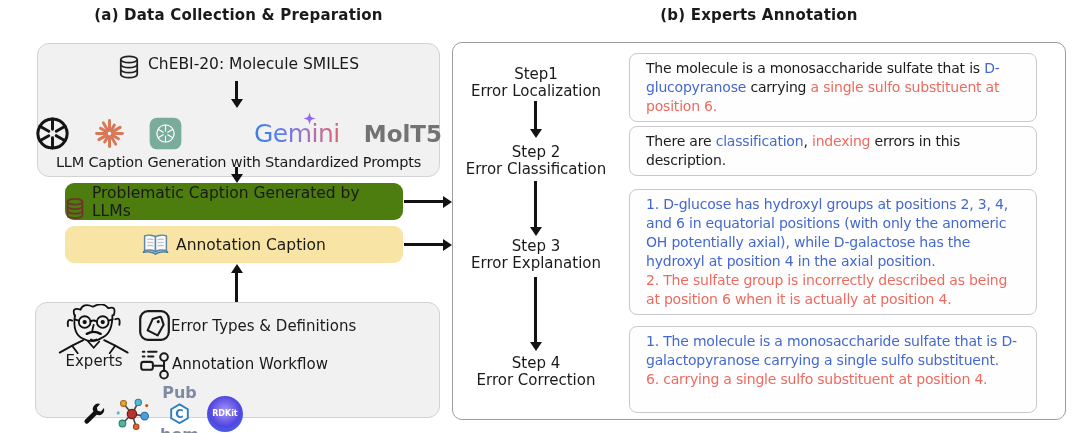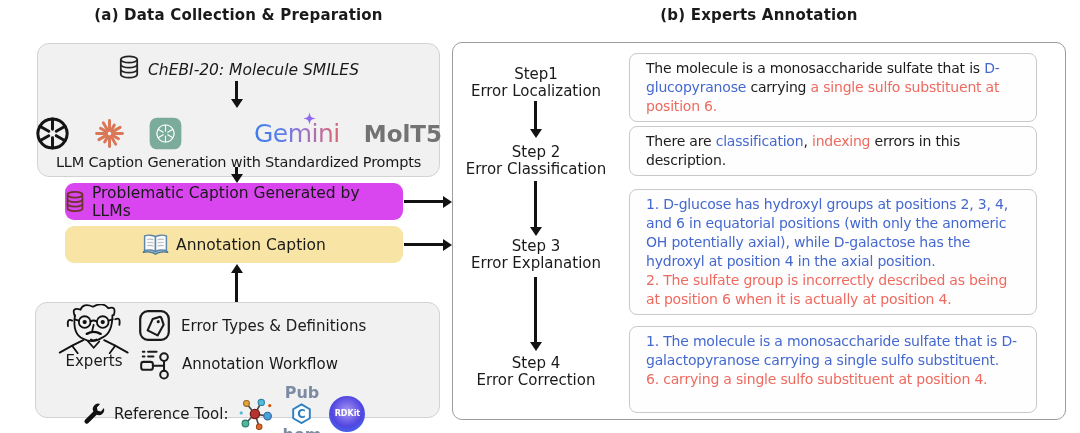--- a/index.html
+++ b/index.html
@@ -10,46 +10,46 @@
                  text-align:center;letter-spacing:.2px;}
   #title-a{left:37px;width:403px;}
   #title-b{left:452px;width:614px;}
 
   .gray-box{position:absolute;background:#f1f1f2;border:1.5px solid #d2d2d4;
             border-radius:12px;box-sizing:border-box;}
 
   
   #collection-box{left:37px;top:43px;width:403px;height:134px;
                   display:flex;flex-direction:column;align-items:center;}
-  .chebi-row{margin-top:11px;display:flex;align-items:flex-end;gap:8px;
-             font-size:15.5px;font-weight:500;font-style:italic;}
+  .chebi-row{margin-top:11px;display:flex;align-items:flex-start;gap:8px;
+             font-size:15.5px;font-weight:500;}
   .logos-row{margin-top:37px;display:flex;align-items:center;gap:24px;}
   .collection-caption{margin-top:3px;font-size:14.5px;font-weight:500;letter-spacing:-.2px;}
 
   .gemini-wrap{position:relative;display:inline-block;margin-left:48px;}
   .gemini-text{font-size:25px;font-weight:500;letter-spacing:-.5px;
     background:linear-gradient(90deg,#3e7de8 0%,#5a7fe8 30%,#9b72cb 58%,#c76a92 82%,#d96570 100%);
     -webkit-background-clip:text;background-clip:text;color:transparent;}
   .gemini-star{position:absolute;left:57%;top:-7px;}
   .molt5-text{font-size:23px;font-weight:600;color:#737373;}
 
   
   .round-box{position:absolute;left:65px;width:338px;height:37px;border-radius:9px;
              display:flex;align-items:center;justify-content:center;gap:7px;
              font-size:15.5px;font-weight:500;box-sizing:border-box;}
-  #problematic-box{top:183px;background:#d946ef;}
+  #problematic-box{top:183px;background:#4d7c0f;align-items:flex-end;}
   #annotation-standard-box{top:226px;background:#f8e4a4;}
 
   
   #experts-box{left:35px;top:302px;width:405px;height:116px;}
   #experts-box .inner{position:relative;width:100%;height:100%;}
   .experts-figure{position:absolute;left:14px;top:1px;}
   .experts-label{position:absolute;left:4px;top:49px;width:108px;text-align:center;
                  font-size:15px;font-weight:500;}
-  .eb-row{position:absolute;display:flex;align-items:center;gap:10px;
+  .eb-row{position:absolute;display:flex;align-items:center;
           font-size:15px;font-weight:500;}
   #row-error-types{left:102px;top:6px;}
   #row-workflow{left:102px;top:44px;}
   #row-reference{left:46px;top:80px;gap:8px;}
   .pubchem{display:flex;align-items:center;gap:1px;font-weight:700;font-size:16px;color:#7d8ca3;flex-direction:column;}
   .rdkit-ball{width:36px;height:36px;border-radius:50%;display:flex;align-items:center;justify-content:center;
     background:radial-gradient(circle at 50% 42%,#a897f5 0%,#5246e0 55%,#3d6ff0 88%,#74b4f7 100%);
     color:#fff;font-size:8px;font-weight:700;}
 
   
@@ -225,21 +225,20 @@
             <path d="M14 17.7 h6 M24.5 13.1 v9.3 M24.5 17.7 h-4.5"></path>
           </g>
         </svg>
         <span>Annotation Workflow</span>
       </div>
 
       <div class="eb-row" id="row-reference">
         <svg width="24" height="24" viewBox="0 0 24 24">
           <path fill="#111" d="M21.9 6.1a5.4 5.4 0 0 1-7.2 6.7L6.4 21.1a2.3 2.3 0 0 1-3.3-3.3l8.3-8.3A5.4 5.4 0 0 1 18.1 2l-3.2 3.4.7 3.3 3.3.7z"></path>
         </svg>
-        <span>Reference Tool:</span>
         <svg width="38" height="38" viewBox="0 0 36 36">
           <g stroke="#444" stroke-width="1.5">
             <line x1="17" y1="18" x2="9" y2="8"></line>
               <line x1="17" y1="18" x2="23" y2="7"></line>
             <line x1="17" y1="18" x2="29" y2="20"></line>
               <line x1="17" y1="18" x2="8" y2="27"></line>
             <line x1="17" y1="18" x2="21" y2="30"></line>
           </g>
           <circle cx="9" cy="8" r="2.8" fill="#e8a33d" stroke="#9c6a1e" stroke-width="1"></circle>
           <circle cx="23" cy="7" r="3" fill="#54b8d8" stroke="#2a7ea0" stroke-width="1"></circle>

